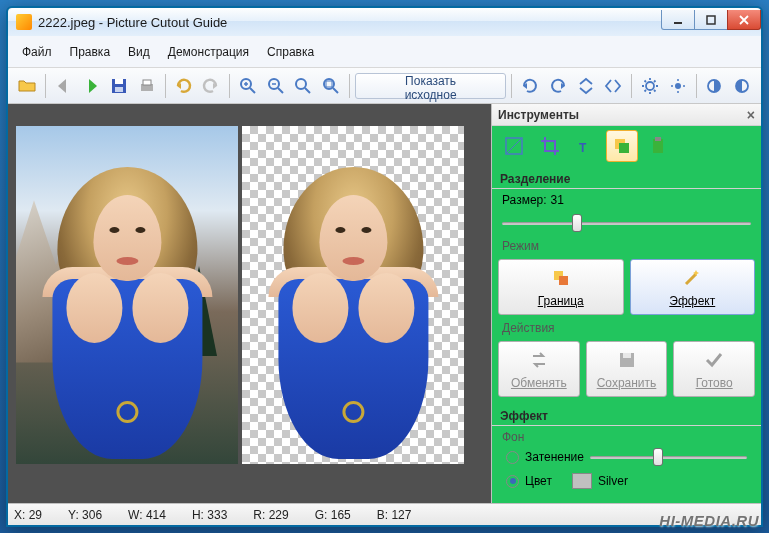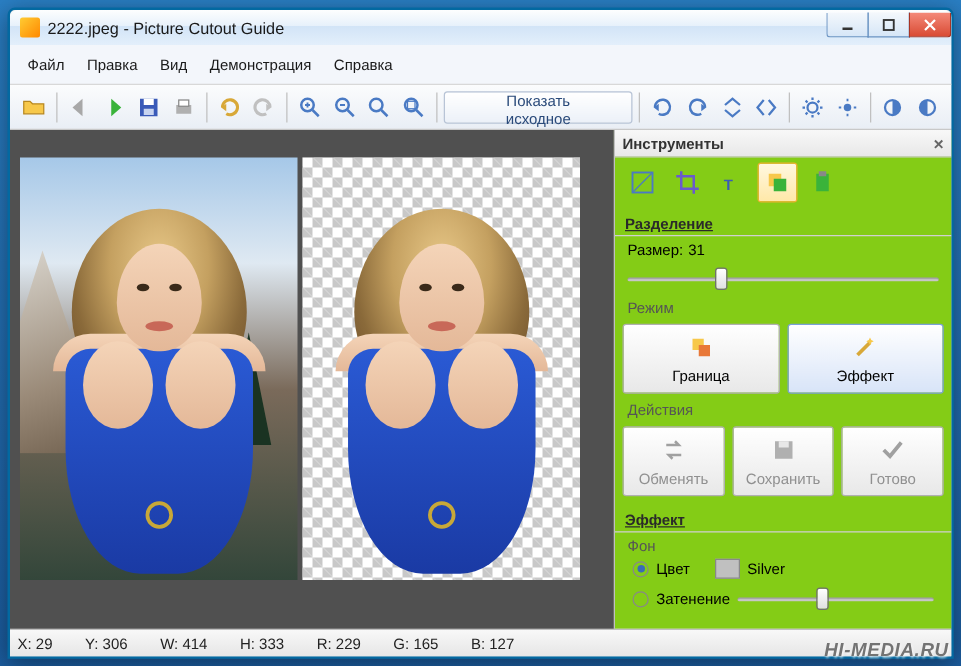--- a/index.html
+++ b/index.html
@@ -35,35 +35,35 @@
 .hair { position:absolute; left:50%; top:0; transform:translateX(-50%); width:140px; height:150px; background: radial-gradient(ellipse at 50% 30%,#e8c888 0%,#c4a060 40%,#8a6a3a 70%,#6a4a2a 100%); border-radius:50% 50% 40% 40% / 55% 55% 45% 45%; }
 .face { position:absolute; left:50%; top:28px; transform:translateX(-50%); width:68px; height:86px; background: linear-gradient(180deg,#f4d4b8,#e4b898); border-radius:50% 50% 48% 48% / 55% 55% 45% 45%; z-index:2; }
 .face::before,.face::after{content:"";position:absolute;top:32px;width:10px;height:6px;background:#3a2a1a;border-radius:50%;}
 .face::before{left:16px;} .face::after{right:16px;}
 .lips{position:absolute;left:50%;top:62px;transform:translateX(-50%);width:22px;height:8px;background:#c86858;border-radius:50%;}
 .torso { position:absolute; left:50%; top:112px; transform:translateX(-50%); width:150px; height:180px; background: linear-gradient(180deg,#2a5ad4 0%,#1a3aa4 100%); border-radius:20px 20px 60px 60px / 20px 20px 100px 100px; z-index:1; }
 .torso::before,.torso::after{content:"";position:absolute;top:-6px;width:56px;height:70px;background:linear-gradient(180deg,#f4d4b8,#e4b898);border-radius:50%;}
 .torso::before{left:14px;} .torso::after{right:14px;}
 .ring{position:absolute;left:50%;bottom:36px;transform:translateX(-50%);width:22px;height:22px;border:3px solid #c8a838;border-radius:50%;}
 .shoulders{position:absolute;top:100px;left:50%;transform:translateX(-50%);width:170px;height:30px;background:linear-gradient(180deg,#f4d4b8,#e4b898);border-radius:50px 50px 0 0;z-index:0;}
-.side-panel { width: 270px; background: #84cc16; border-left: 1px solid #c0c0c0; display: flex; flex-direction: column; }
+.side-panel { width: 270px; background: #22c55e; border-left: 1px solid #c0c0c0; display: flex; flex-direction: column; }
 .panel-head { height: 22px; background: linear-gradient(180deg,#f8f8f8,#e8e8e8); border-bottom: 1px solid #d0d0d0; display: flex; align-items: center; padding: 0 6px; font-weight: 600; color: #333; }
 .panel-head .x { margin-left: auto; color: #666; font-size: 14px; cursor: pointer; }
 .tool-icons { height: 40px; display: flex; align-items: center; gap: 4px; padding: 0 6px; }
 .ticon { width: 32px; height: 32px; border: 1px solid transparent; display:flex; align-items:center; justify-content:center; border-radius:3px; }
 .ticon.sel { border-color:#f0b030; background: linear-gradient(180deg,#fff8e0,#ffe8a8); }
 .ticon svg { width:22px; height:22px; }
-.section-label { font-weight:700; color:#2a2a2a; padding:4px 8px 2px; border-bottom:1px solid #d0d0d0; margin-top:2px;text-decoration:underline; }
+.section-label { font-weight:700; color:#2a2a2a; padding:4px 8px 2px; border-bottom:1px solid #d0d0d0; margin-top:2px; }
 .sub { padding:4px 10px; }
 .slider-row { display:flex; align-items:center; gap:6px; padding:2px 10px 6px; }
 .slider { flex:1; height:20px; position:relative; }
 .slider-track { position:absolute; left:0; right:0; top:9px; height:3px; background:#c8c8c8; border-radius:2px; box-shadow: inset 0 1px 1px rgba(0,0,0,.25); }
 .slider-thumb { position:absolute; width:10px; height:18px; top:1px; border:1px solid #707070; border-radius:3px; background:linear-gradient(180deg,#fff,#e0e0e0); }
 .mode-row { display:flex; gap:6px; padding:6px; }
-.mbtn { flex:1; height:56px; border:1px solid #b0b0b0; border-radius:3px; background:linear-gradient(180deg,#fff,#e8e8e8); display:flex; flex-direction:column; align-items:center; justify-content:center; gap:4px; }
+.mbtn { flex:1; height:56px; border:1px solid #b0b0b0; border-radius:3px; background:linear-gradient(180deg,#fff,#e8e8e8); display:flex; flex-direction:column; align-items:center; justify-content:center; gap:4px;text-decoration:underline; }
 .mbtn.sel { background: linear-gradient(180deg,#fff,#d8e4f8); border-color:#7aa0d8; }
 .mbtn svg{width:24px;height:24px;}
 .mbtn.dis { color:#909090; }
 .fieldset-label { font-weight:400; color:#555; padding:0 10px; }
 .radio-row { display:flex; align-items:center; gap:6px; padding:3px 14px; }
 .radio { width:13px; height:13px; border:1px solid #888; border-radius:50%; display:inline-flex; align-items:center; justify-content:center; }
 .radio .dot { width:6px; height:6px; background:#3a6ab8; border-radius:50%; }
 .color-swatch { width:20px; height:16px; border:1px solid #888; background:#c0c0c0; margin-left:14px; }
 .statusbar { height:22px; background:linear-gradient(180deg,#f8f8f8,#e6e6e6); border-top:1px solid #c0c0c0; display:flex; align-items:center; padding:0 6px; gap:26px; color:#222; }
 .statusbar span b { font-weight:400; }
@@ -344,37 +344,37 @@
           </div>
         <div class="mbtn dis">
             <svg viewBox="0 0 24 24">
               <path d="M5 12l5 5 9-11" fill="none" stroke="#a0a0a0" stroke-width="3"></path>
             </svg>
             <span>Готово</span>
           </div>
       </div>
       <div class="section-label">Эффект</div>
       <div class="fieldset-label" style="padding-top:4px;">Фон</div>
+      <div class="radio-row" style="justify-content:space-between;">
+        <div style="display:flex;align-items:center;gap:6px;">
+          <span class="radio"></span>
+          <span>Затенение</span>
+        </div>
+        <div class="slider" style="width:90px;">
+            <div class="slider-track"></div>
+            <div class="slider-thumb" style="left:40%"></div>
+          </div>
+      </div>
       <div class="radio-row">
         <span class="radio">
             <span class="dot"></span>
           </span>
         <span>Цвет</span>
         <span class="color-swatch"></span>
         <span>Silver</span>
-      </div>
-      <div class="radio-row" style="justify-content:space-between;">
-        <div style="display:flex;align-items:center;gap:6px;">
-          <span class="radio"></span>
-          <span>Затенение</span>
-        </div>
-        <div class="slider" style="width:90px;">
-            <div class="slider-track"></div>
-            <div class="slider-thumb" style="left:40%"></div>
-          </div>
       </div>
     </div>
   </div>
 
   <div class="statusbar">
     <span><b>X:</b> <b>29</b></span>
     <span><b>Y:</b> <b>306</b></span>
     <span><b>W:</b> <b>414</b></span>
     <span><b>H:</b> <b>333</b></span>
     <span><b>R:</b> <b>229</b></span>

